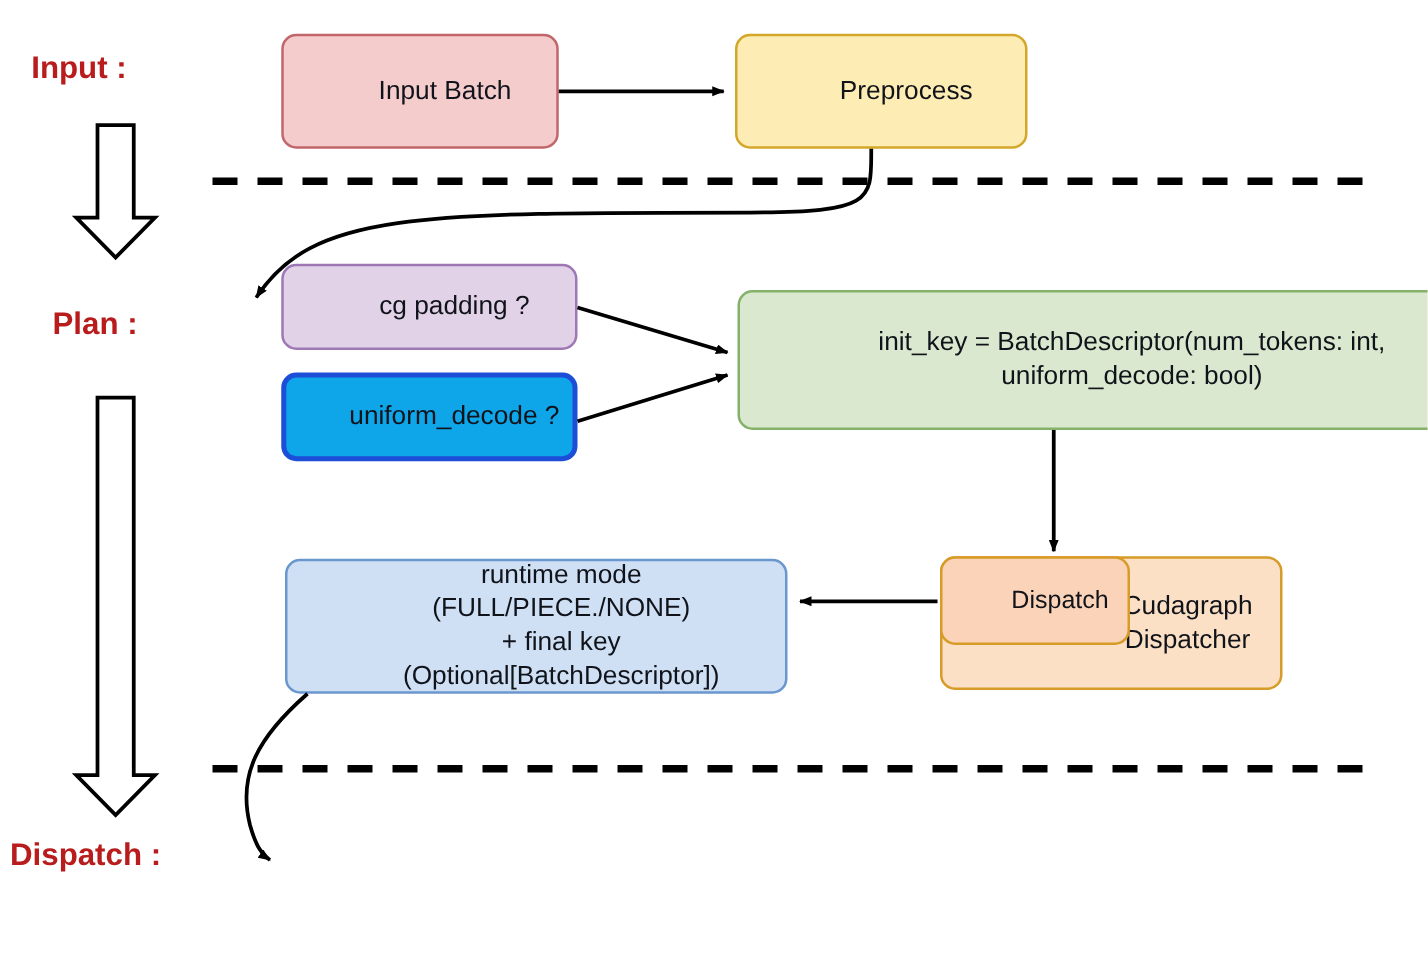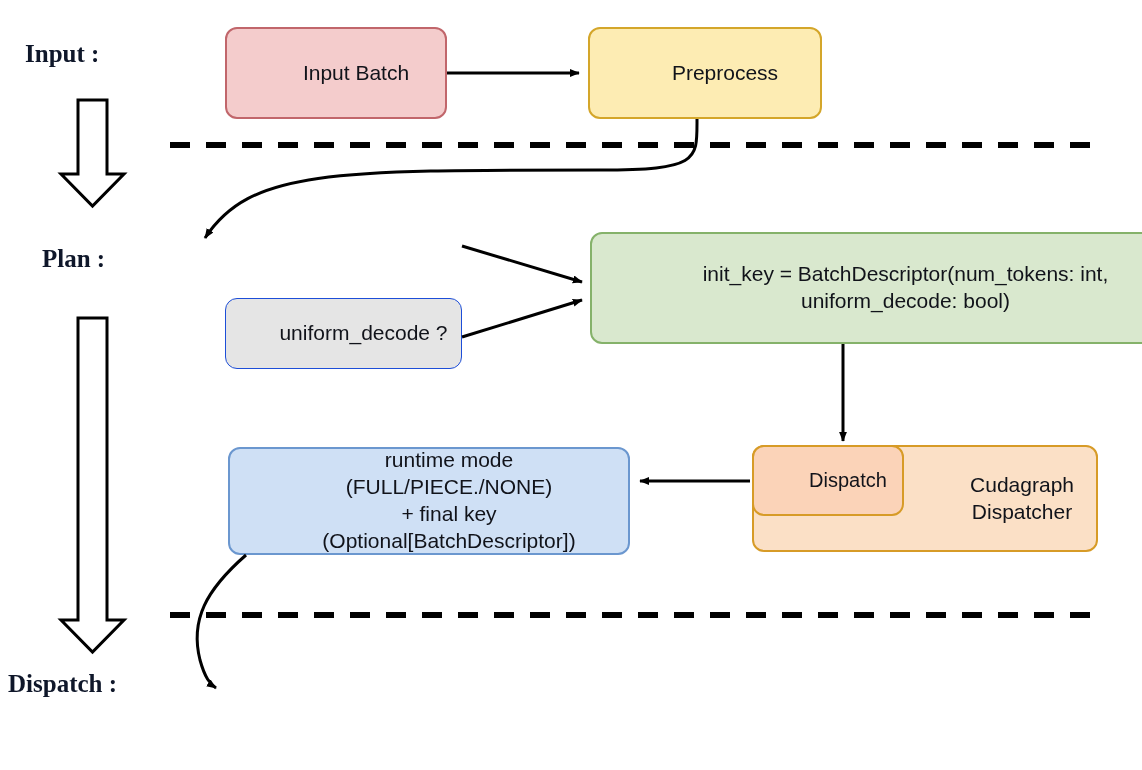--- a/index.html
+++ b/index.html
@@ -7,24 +7,24 @@
     width:1142px;height:770px;
     background:#ffffff;
     font-family:"Liberation Sans", sans-serif;
     overflow:hidden;
     position:relative;
   }
   #canvas{position:absolute;left:0;top:0;width:1142px;height:770px;}
 
   .stage-label{
     position:absolute;
-    font-family:Liberation Serif, serif;
+    font-family:Liberation Sans, sans-serif;
     font-weight:bold;
     font-size:25px;
-    color:#0f172a;
+    color:#b91c1c;
     white-space:nowrap;
     letter-spacing:0px;
   }
 
   .node{
     position:absolute;
     box-sizing:border-box;
     border-radius:12px;
     display:flex;
     align-items:center;
@@ -60,31 +60,34 @@
   <div class="stage-label" style="left:8px;top:670px;">Dispatch :</div>
 
   <div class="node" id="n-input-batch" style="left:225px;top:27px;width:222px;height:92px;background:#f4cccc;border:2px solid #c1666b;">
     <span class="txt">Input Batch</span>
   </div>
 
   <div class="node" id="n-preprocess" style="left:588px;top:27px;width:234px;height:92px;background:#fdecb3;border:2px solid #d4a62a;">
     <span class="txt">Preprocess</span>
   </div>
 
+  <div class="node" id="n-cg-padding" style="left:225px;top:211px;width:237px;height:69px;background:#e2d2e8;border:2px solid #9e78b5;">
+    <span class="txt">cg padding ?</span>
+  </div>
 
-  <div class="node" id="n-uniform-decode" style="left:225px;top:298px;width:237px;height:71px;background:#e5e5e5;border:1px solid #1d4ed8;">
+  <div class="node" id="n-uniform-decode" style="left:225px;top:298px;width:237px;height:71px;background:#0ea5e9;border:4px solid #1d4ed8;">
     <span class="txt">uniform_decode ?</span>
   </div>
 
   <div class="node" id="n-init-key" style="left:590px;top:232px;width:591px;height:112px;background:#d9e8ce;border:2px solid #85b26a;white-space:pre-line;">
     <span class="txt">init_key = BatchDescriptor(num_tokens: int,
 uniform_decode: bool)</span>
   </div>
 
-  <div class="node" id="n-cudagraph-dispatcher" style="left:752px;top:445px;width:346px;height:107px;background:#fbe0c6;border:2px solid #d79b27;white-space:pre-line;justify-content:flex-end;padding-right:22px;">
+  <div class="node" id="n-cudagraph-dispatcher" style="left:752px;top:445px;width:274px;height:107px;background:#fbe0c6;border:2px solid #d79b27;white-space:pre-line;justify-content:flex-end;padding-right:22px;">
     <span class="txt" style="width:auto;text-align:center;">Cudagraph
 Dispatcher</span>
   </div>
 
   <div class="node" id="n-dispatch" style="left:752px;top:445px;width:152px;height:71px;background:#fbd3b8;border:2px solid #d79b27;font-size:20px;">
     <span class="txt">Dispatch</span>
   </div>
 
   <div class="node" id="n-runtime-mode" style="left:228px;top:447px;width:402px;height:108px;background:#cfe0f5;border:2px solid #6b97cf;white-space:pre-line;font-size:21px;">
     <span class="txt">runtime mode (FULL/PIECE./NONE)

